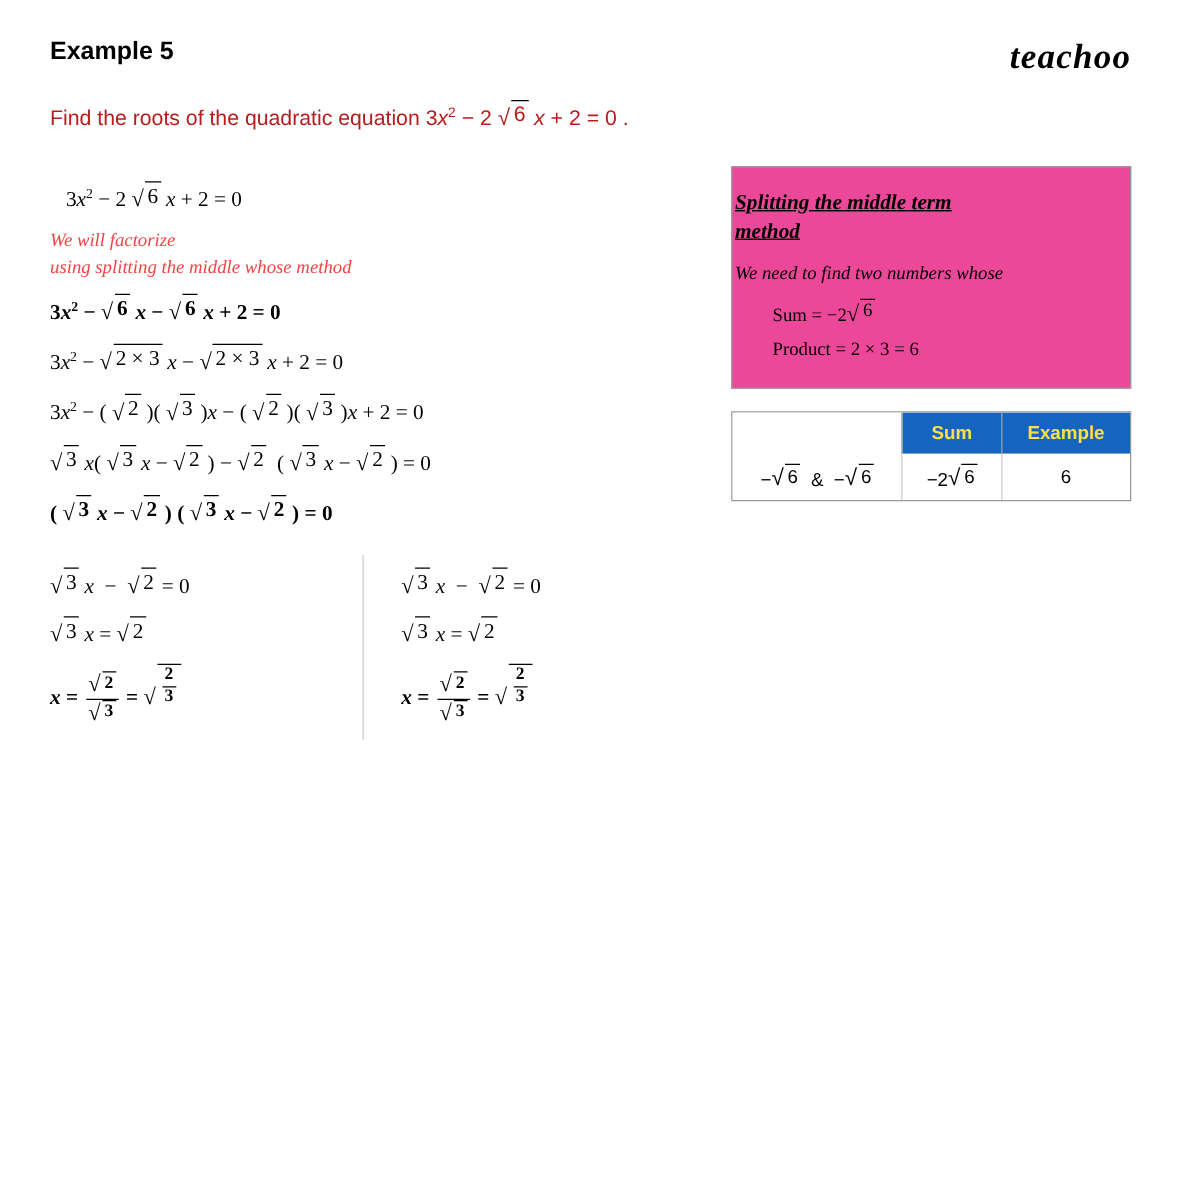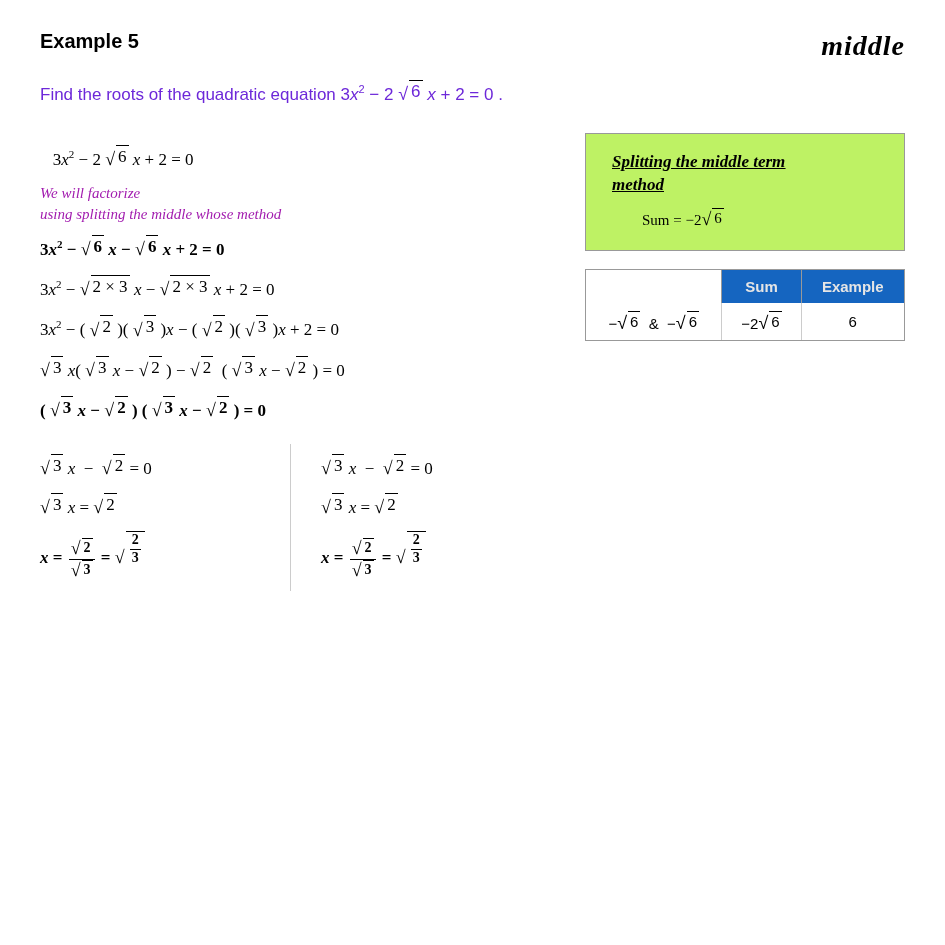--- a/index.html
+++ b/index.html
@@ -41,21 +41,21 @@
       font-size: 28px;
       font-weight: bold;
       color: #000;
       letter-spacing: 1px;
     }
 
     
     .problem-statement {
       font-family: Arial, sans-serif;
       font-size: 17px;
-      color: #6d28d9;
+      color: #b91c1c;
       margin-bottom: 25px;
       line-height: 1.5;
     }
 
     
     .main-content {
       display: flex;
       gap: 34px;
       position: relative;
     }
@@ -66,23 +66,23 @@
       min-width: 0;
     }
 
     
     .sidebar {
       width: 320px;
       flex-shrink: 0;
     }
 
     .sidebar-method-box {
-      background: #bef264;
+      background: #ec4899;
       border: 1px solid #999;
-      padding: 16px 26px;
+      padding: 16px 2px;
       margin-bottom: 18px;
     }
 
     .sidebar-method-title {
       font-weight: bold;
       font-style: italic;
       font-size: 17px;
       text-decoration: underline;
       margin-bottom: 10px;
       line-height: 1.4;
@@ -109,21 +109,21 @@
 
     .sum-product-table {
       width: 100%;
       border-collapse: collapse;
       font-family: Arial, sans-serif;
       font-size: 15px;
     }
 
     .sum-product-table th {
       background: #1565c0;
-      color: #e5e5e5;
+      color: #fde047;
       padding: 8px 14px;
       text-align: center;
       font-weight: bold;
       border-left: 1px solid #999;
     }
 
     .sum-product-table th:first-child {
       border-left: none;
       background: #fff;
     }
@@ -146,21 +146,21 @@
       line-height: 1.6;
     }
 
     .math-line.bold {
       font-weight: bold;
     }
 
     .italic-note {
       font-style: italic;
       font-size: 15px;
-      color: #a21caf;
+      color: #ef4444;
       margin: 4px 0;
     }
 
     
     .frac {
       display: inline-flex;
       flex-direction: column;
       align-items: center;
       vertical-align: middle;
       margin: 0 2px;
@@ -226,21 +226,21 @@
       vertical-align: super;
     }
   </style>
 </head>
 <body>
 
 <div class="page">
 
   <div class="header">
     <span class="example-title">Example 5</span>
-    <span class="brand-logo">middle</span>
+    <span class="brand-logo">teachoo</span>
   </div>
 
   <div class="problem-statement">
     Find the roots of the quadratic equation 3<i>x</i><sup>2</sup> − 2
     <span class="sqrt">
         <span class="sqrt-symbol">√</span>
         <span class="sqrt-content">6</span>
       </span>
     <i>x</i> + 2 = 0 .
   </div>
@@ -478,26 +478,32 @@
 
       </div>
     </div>
 
     <div class="sidebar">
 
       <div class="sidebar-method-box">
         <div class="sidebar-method-title">
           <i><u>Splitting the middle term<br>method</u></i>
         </div>
+        <div class="sidebar-method-text">
+          We need to find two numbers whose
+        </div>
         <div class="sidebar-sum-product">
           <div>
             Sum = −2<span class="sqrt">
                 <span class="sqrt-symbol">√</span>
                 <span class="sqrt-content">6</span>
               </span>
+          </div>
+          <div>
+            Product = 2 × 3 = 6
           </div>
         </div>
       </div>
 
       <div class="table-container">
         <table class="sum-product-table">
           <thead>
             <tr>
               <th></th>
               <th>Sum</th>

